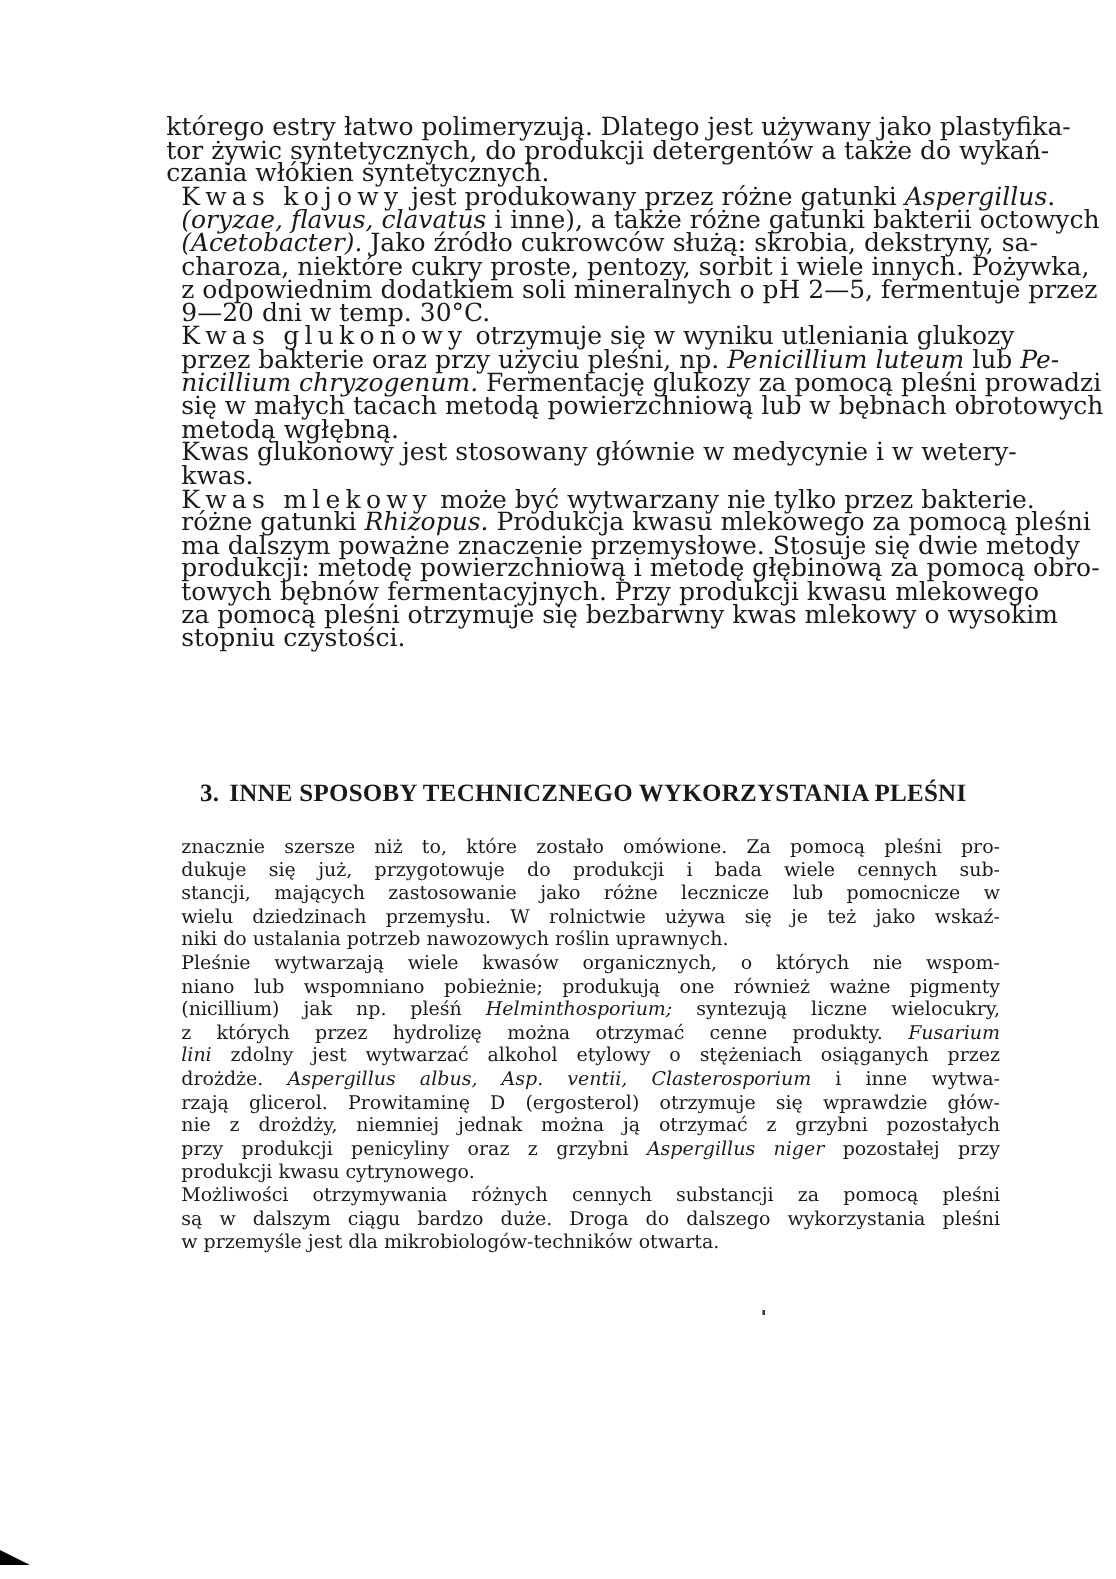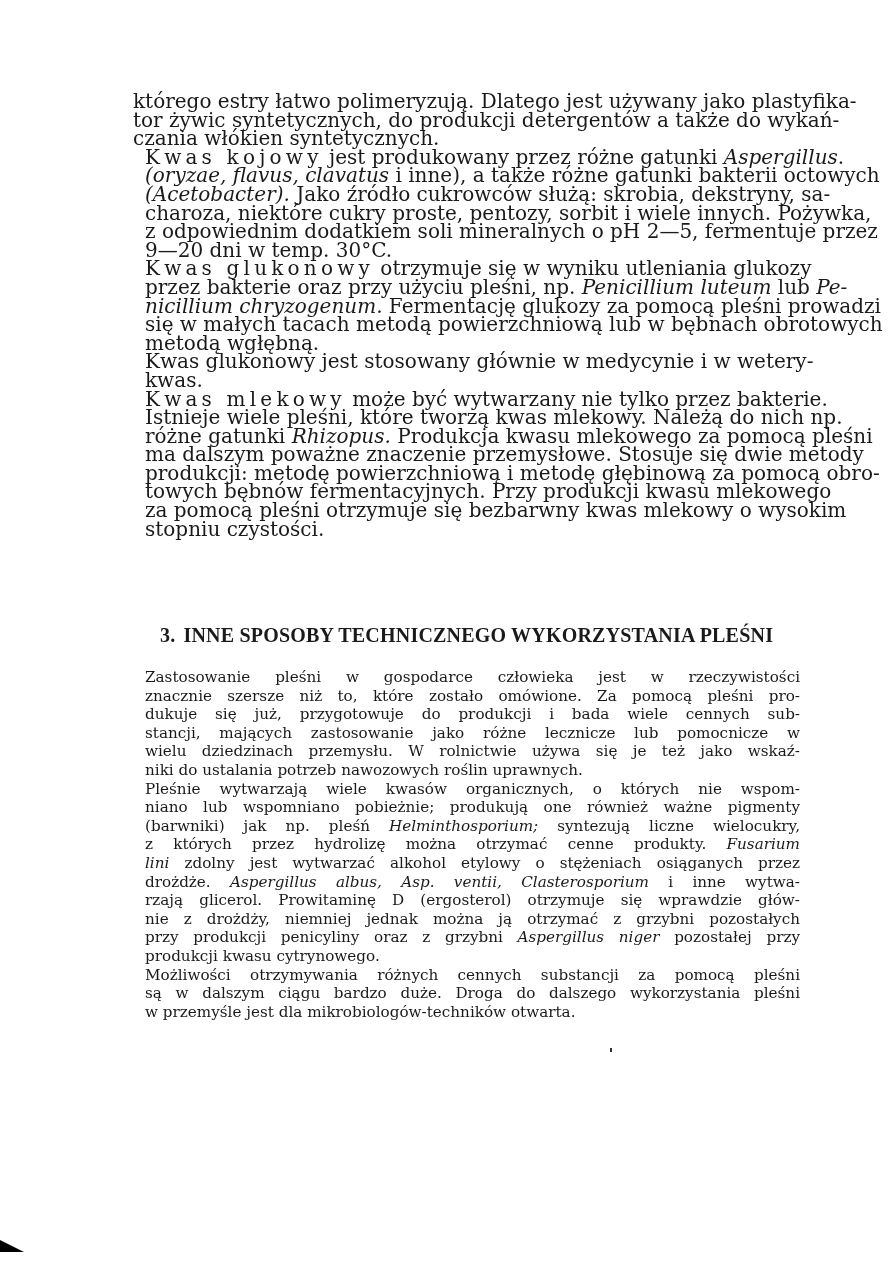--- a/index.html
+++ b/index.html
@@ -115,48 +115,46 @@
     <span class="line last">metodą wgłębną.</span>
   </p>
 
   <p class="para indent">
     <span class="line">Kwas glukonowy jest stosowany głównie w medycynie i w wetery-</span>
     <span class="line last">kwas.</span>
   </p>
 
   <p class="para indent">
     <span class="line"><span class="spaced">Kwas mlekowy</span><span> może być wytwarzany nie tylko przez bakterie.</span></span>
-    <span class="line">Istnieje wiele pleśni, które tworzą kwas mlekowy. Należą do nich np.</span>
     <span class="line"><span>różne gatunki </span><em>Rhizopus.</em><span> Produkcja kwasu mlekowego za pomocą pleśni</span></span>
     <span class="line">ma dalszym poważne znaczenie przemysłowe. Stosuje się dwie metody</span>
     <span class="line">produkcji: metodę powierzchniową i metodę głębinową za pomocą obro-</span>
     <span class="line">towych bębnów fermentacyjnych. Przy produkcji kwasu mlekowego</span>
     <span class="line">za pomocą pleśni otrzymuje się bezbarwny kwas mlekowy o wysokim</span>
     <span class="line last">stopniu czystości.</span>
   </p>
 </div>
 
 <h2 class="section-heading" style="margin:0;">
   <span class="num">3.</span><span>INNE SPOSOBY TECHNICZNEGO WYKORZYSTANIA PLEŚNI</span>
 </h2>
 
 <div class="page2">
   <p class="para indent">
-    <span class="line">Zastosowanie pleśni w gospodarce człowieka jest w rzeczywistości</span>
     <span class="line">znacznie szersze niż to, które zostało omówione. Za pomocą pleśni pro-</span>
     <span class="line">dukuje się już, przygotowuje do produkcji i bada wiele cennych sub-</span>
     <span class="line">stancji, mających zastosowanie jako różne lecznicze lub pomocnicze w</span>
     <span class="line">wielu dziedzinach przemysłu. W rolnictwie używa się je też jako wskaź-</span>
     <span class="line last">niki do ustalania potrzeb nawozowych roślin uprawnych.</span>
   </p>
 
   <p class="para indent">
     <span class="line">Pleśnie wytwarzają wiele kwasów organicznych, o których nie wspom-</span>
     <span class="line">niano lub wspomniano pobieżnie; produkują one również ważne pigmenty</span>
-    <span class="line"><span>(barwniki) jak np. pleśń </span><em>Helminthosporium;</em><span> syntezują liczne wielocukry,</span></span>
+    <span class="line"><span>(nicillium) jak np. pleśń </span><em>Helminthosporium;</em><span> syntezują liczne wielocukry,</span></span>
     <span class="line"><span>z których przez hydrolizę można otrzymać cenne produkty. </span><em>Fusarium</em></span>
     <span class="line"><em>lini</em><span> zdolny jest wytwarzać alkohol etylowy o stężeniach osiąganych przez</span></span>
     <span class="line"><span>drożdże. </span><em>Aspergillus albus, Asp. ventii, Clasterosporium</em><span> i inne wytwa-</span></span>
     <span class="line">rzają glicerol. Prowitaminę D (ergosterol) otrzymuje się wprawdzie głów-</span>
     <span class="line">nie z drożdży, niemniej jednak można ją otrzymać z grzybni pozostałych</span>
     <span class="line"><span>przy produkcji penicyliny oraz z grzybni </span><em>Aspergillus niger</em><span> pozostałej przy</span></span>
     <span class="line last">produkcji kwasu cytrynowego.</span>
   </p>
 
   <p class="para indent">

